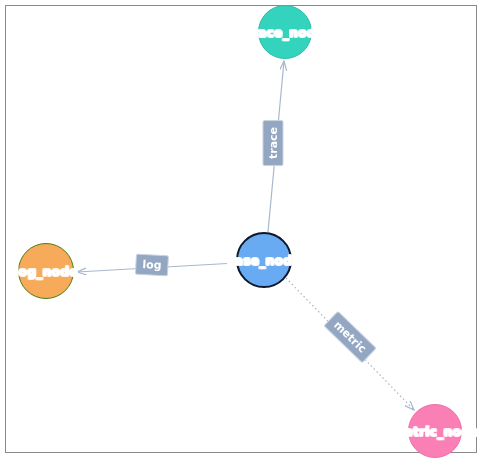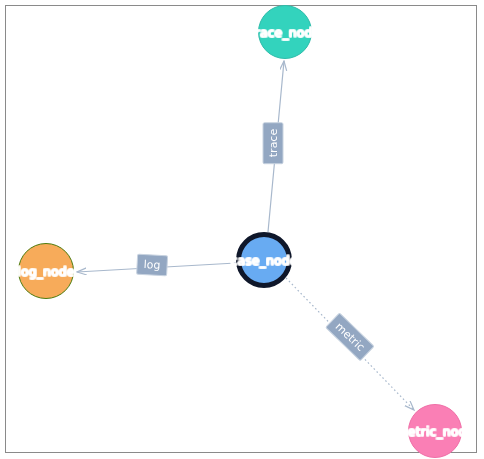--- a/index.html
+++ b/index.html
@@ -7,20 +7,21 @@
     padding: 0;
     background: #ffffff;
   }
   #graph-canvas {
     position: relative;
     width: 484px;
     height: 459px;
     background: #ffffff;
     font-family: "DejaVu Sans", "Liberation Sans", sans-serif;
     overflow: hidden;
+    font-weight: bold;
   }
   #graph-frame {
     position: absolute;
     left: 5px;
     top: 5px;
     width: 472px;
     height: 448px;
     border: 1px solid #8a8a8a;
     box-sizing: border-box;
     background: #ffffff;
@@ -92,21 +93,21 @@
 
     <line x1="236" y1="263" x2="77" y2="272" stroke="#a8b8cc" stroke-width="1.2" marker-end="url(#arrowhead)"></line>
 
     <line x1="286" y1="278" x2="414" y2="410" stroke="#a8b8cc" stroke-width="1.2" stroke-dasharray="1.6 2.6" marker-end="url(#arrowhead)"></line>
   </svg>
 
   <div class="graph-node" style="left:258px; top:5px; width:54px; height:54px; background:#33d3bd; border:1px solid #2ebcaa;">
     <span class="node-label">trace_node</span>
   </div>
 
-  <div class="graph-node" style="left:236px; top:232px; width:56px; height:56px; background:#68abf2; border:5px solid #0f172a;">
+  <div class="graph-node" style="left:236px; top:232px; width:56px; height:56px; background:#68abf2; border:2px solid #0f172a;">
     <span class="node-label">case_node</span>
   </div>
 
   <div class="graph-node" style="left:18px; top:243px; width:56px; height:56px; background:#f7ab5a; border:1px solid #4d7c0f;">
     <span class="node-label">log_node</span>
   </div>
 
   <div class="graph-node" style="left:408px; top:404px; width:54px; height:54px; background:#fa7fb5; border:1px solid #ef6ea6;">
     <span class="node-label">metric_node</span>
   </div>

